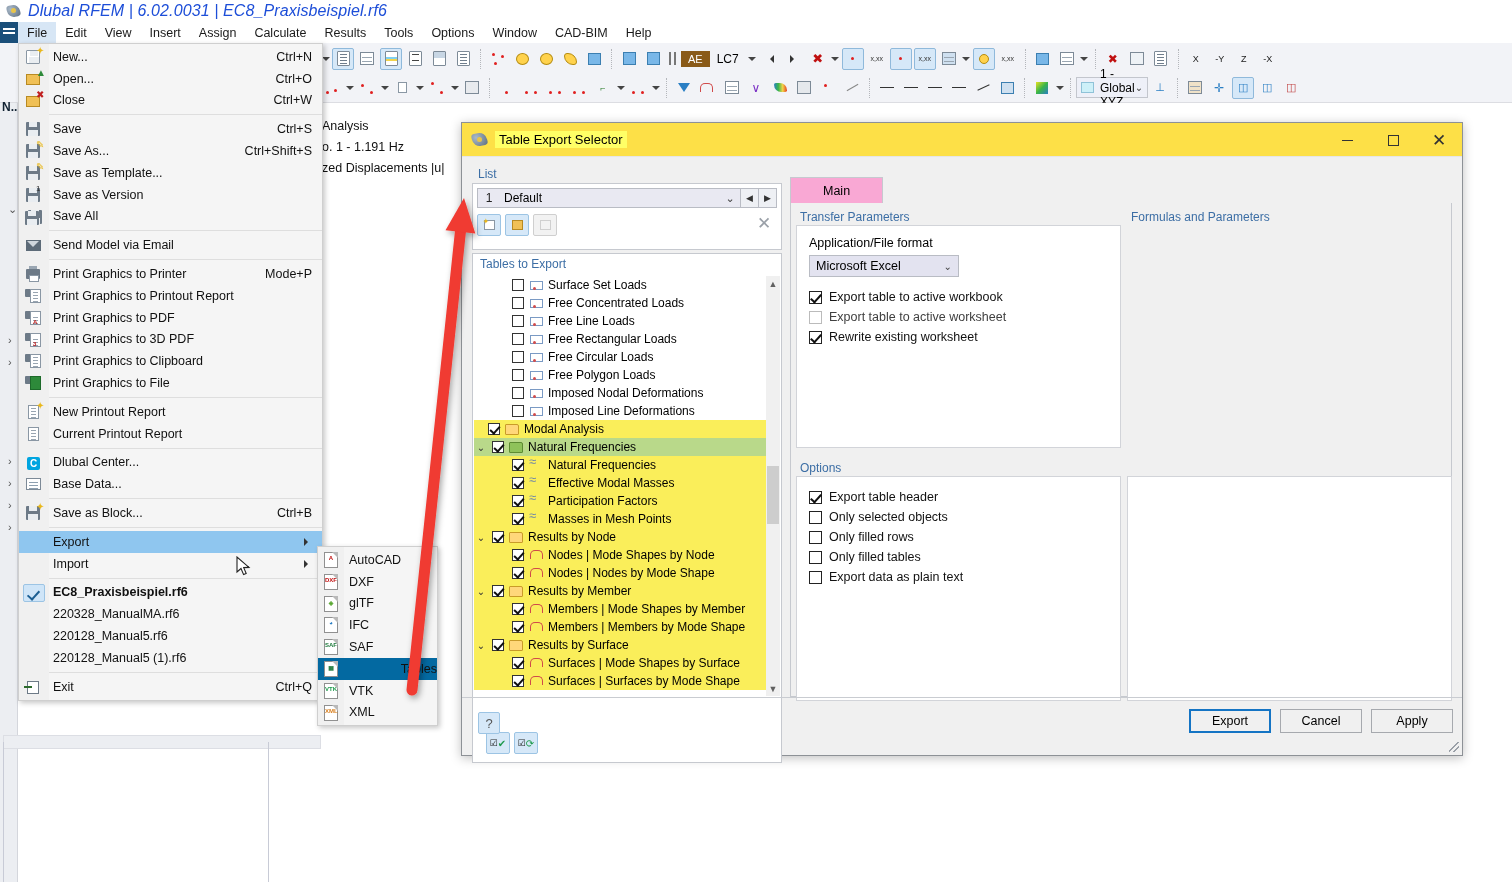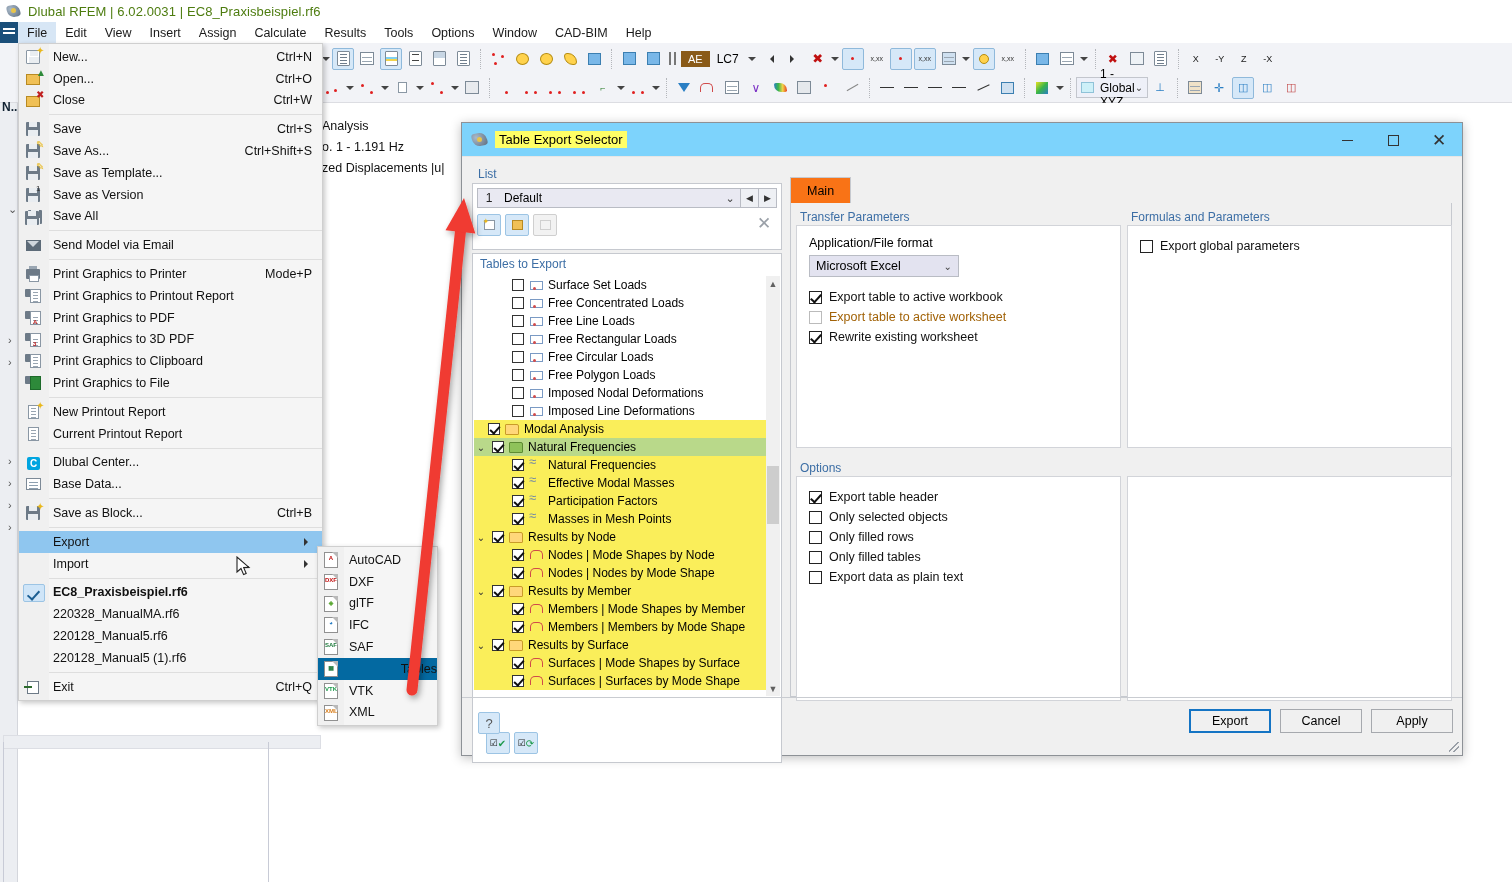--- a/index.html
+++ b/index.html
@@ -27,21 +27,21 @@
   .titlebar .app-icon:before{
     content:""; position:absolute; left:1px; top:2px; width:13px; height:12px;
     background: radial-gradient(circle at 30% 30%, #a9b9c9, #5f6f80);
     border-radius:3px 7px 3px 7px;
     transform: rotate(-12deg);
   }
   .titlebar .app-icon:after{
     content:""; position:absolute; left:5px; top:5px; width:5px;height:5px;
     background:#e8c44a; border-radius:50%;
   }
-  .titlebar .title-text { font-size:13px; color:#4d7c0f; letter-spacing:.1px;}
+  .titlebar .title-text { font-size:16px; color:#1d4ed8; letter-spacing:.1px;font-style:italic;}
 
   
   .menubar {
     position:absolute; left:0; top:22px; width:1512px; height:21px;
     background:#ffffff;
     display:flex; align-items:stretch;
     border-bottom:0px solid #ddd;
   }
   .menubar .logo-tab{
     width:18px; background:#1a4f7a; position:relative;
@@ -199,21 +199,21 @@
   .arrow{ position:absolute; left:0; top:0; width:1512px; height:882px; pointer-events:none; z-index:60;}
 
   
   .dialog{
     position:absolute; left:461px; top:122px; width:1002px; height:634px;
     background:#f0f0f0; border:1px solid #8d9196;
     box-shadow:0 2px 10px rgba(0,0,0,.25);
     z-index:55;
   }
   .dlg-title{
-    height:34px; background:#7dd3fc; display:flex; align-items:center; position:relative;
+    height:34px; background:#fde047; display:flex; align-items:center; position:relative;
     border-bottom:1px solid #e6e6e6;
   }
   .dlg-title .dicon{
     width:18px;height:18px;margin:0 6px 0 9px; position:relative; flex:0 0 18px;
   }
   .dlg-title .dicon:before{
     content:""; position:absolute;left:1px;top:2px;width:15px;height:13px;
     background:radial-gradient(circle at 30% 30%, #a9b9c9, #5f6f80);
     border-radius:3px 8px 3px 8px; transform:rotate(-12deg);
   }
@@ -292,35 +292,35 @@
     position:absolute; left:1px; right:1px; bottom:1px; height:36px; background:#fff;
     display:flex; align-items:center; padding-left:12px;
   }
 
   .right-pane{
     position:absolute; left:328px; top:20px; right:10px; bottom:58px;
     background:#f0f0f0;
   }
   .tabstrip{ height:26px; display:flex; align-items:flex-end; }
   .tab{
-    height:26px; padding:0 16px; display:flex;align-items:center;
-    background:#f97316; border:1px solid #c6c9cf; border-bottom:none; font-size:12.5px;
+    height:26px; padding:0 32px; display:flex;align-items:center;
+    background:#f9a8d4; border:1px solid #c6c9cf; border-bottom:none; font-size:12.5px;
   }
   .tabcontent{
     position:absolute; left:0; top:26px; right:0; bottom:0; background:#f0f0f0;
     border:1px solid #c6c9cf; border-top:none;
   }
   .card{
     position:absolute; background:#ffffff; border:1px solid #d2d4d9;
   }
   .cardtitle{ position:absolute; font-size:12px; color:#3c6ea5; }
   .ck{ display:flex; align-items:center; font-size:12.5px; color:#111; height:20px; }
   .ck .box{ width:13px;height:13px;border:1px solid #222;background:#fff;position:relative;margin-right:7px; flex:0 0 13px;}
   .ck .box.on:after{content:"";position:absolute;left:3px;top:0px;width:4px;height:9px;border:solid #111;border-width:0 2px 2px 0;transform:rotate(42deg);}
-  .ck.dis{ color:#a16207; }
+  .ck.dis{ color:#404040; }
   .ck.dis .box{ border-color:#bbb; }
   .selectbox{
     width:150px;height:22px;background:#e3e3f0;border:1px solid #b9bcc4;
     display:flex;align-items:center;padding:0 6px; font-size:12.5px; justify-content:space-between;
   }
   .selectbox .cv{ font-size:10px;color:#444; }
 
   .footer{
     position:absolute; left:0; right:0; bottom:0; height:58px;
     border-top:1px solid #c9ccd1;
@@ -1201,28 +1201,20 @@
               <span>Export table to active worksheet</span>
             </div>
             <div class="ck">
               <span class="box on"></span>
               <span>Rewrite existing worksheet</span>
             </div>
           </div>
         </div>
 
         <div class="cardtitle" style="left:340px; top:7px;">Formulas and Parameters</div>
-        <div class="card" style="left:336px; top:22px; width:325px; height:223px;">
-          <div style="padding:10px 12px;">
-            <div class="ck">
-              <span class="box"></span>
-              <span>Export global parameters</span>
-            </div>
-          </div>
-        </div>
 
         <div class="cardtitle" style="left:9px; top:258px;">Options</div>
         <div class="card" style="left:5px; top:273px; width:325px; height:225px;">
           <div style="padding:10px 12px;">
             <div class="ck">
               <span class="box on"></span>
               <span>Export table header</span>
             </div>
             <div class="ck">
               <span class="box"></span>

